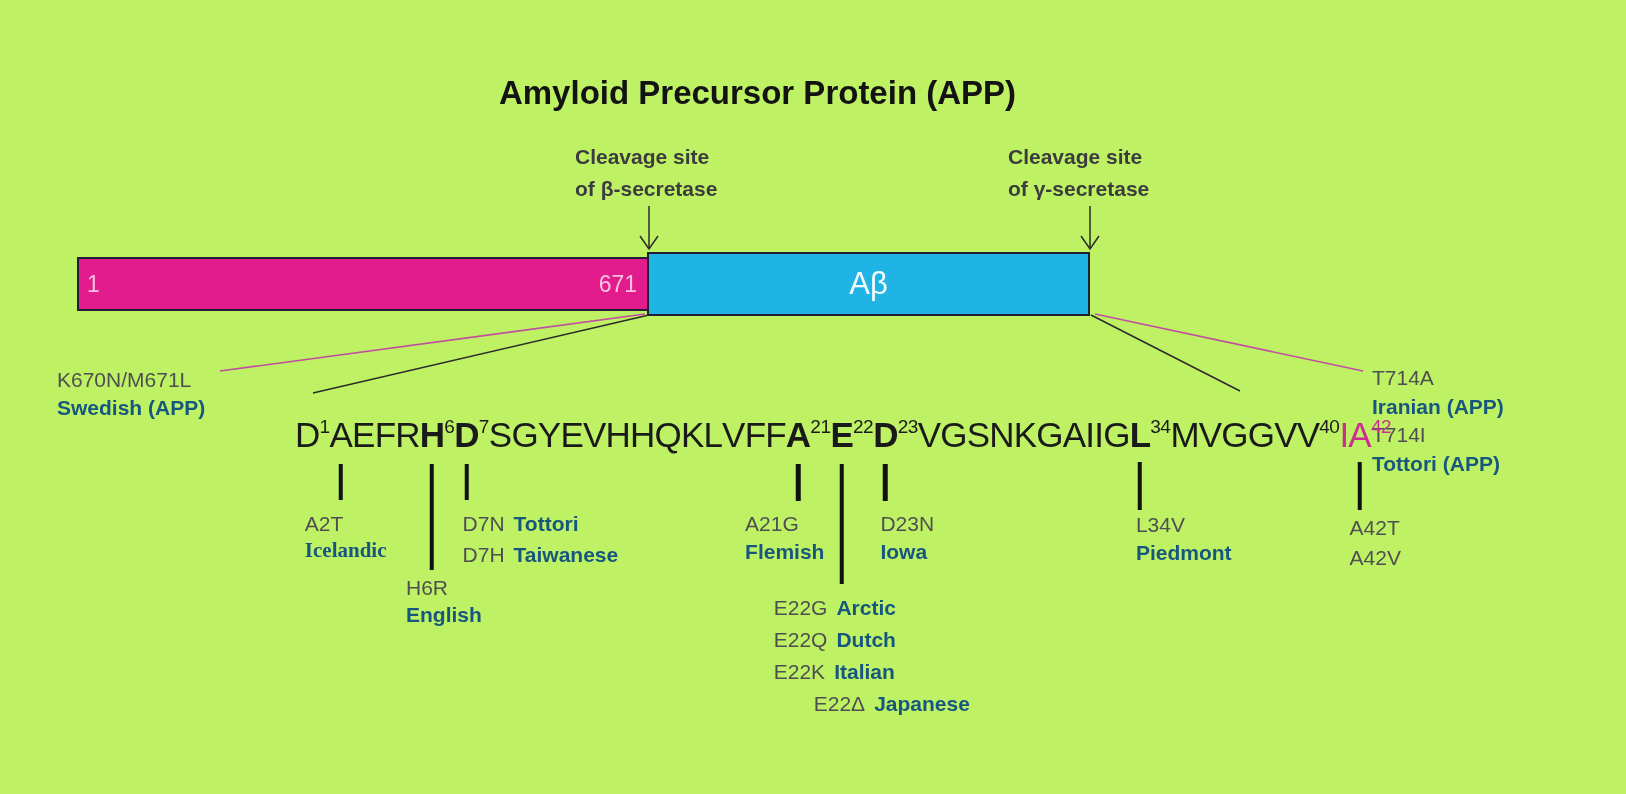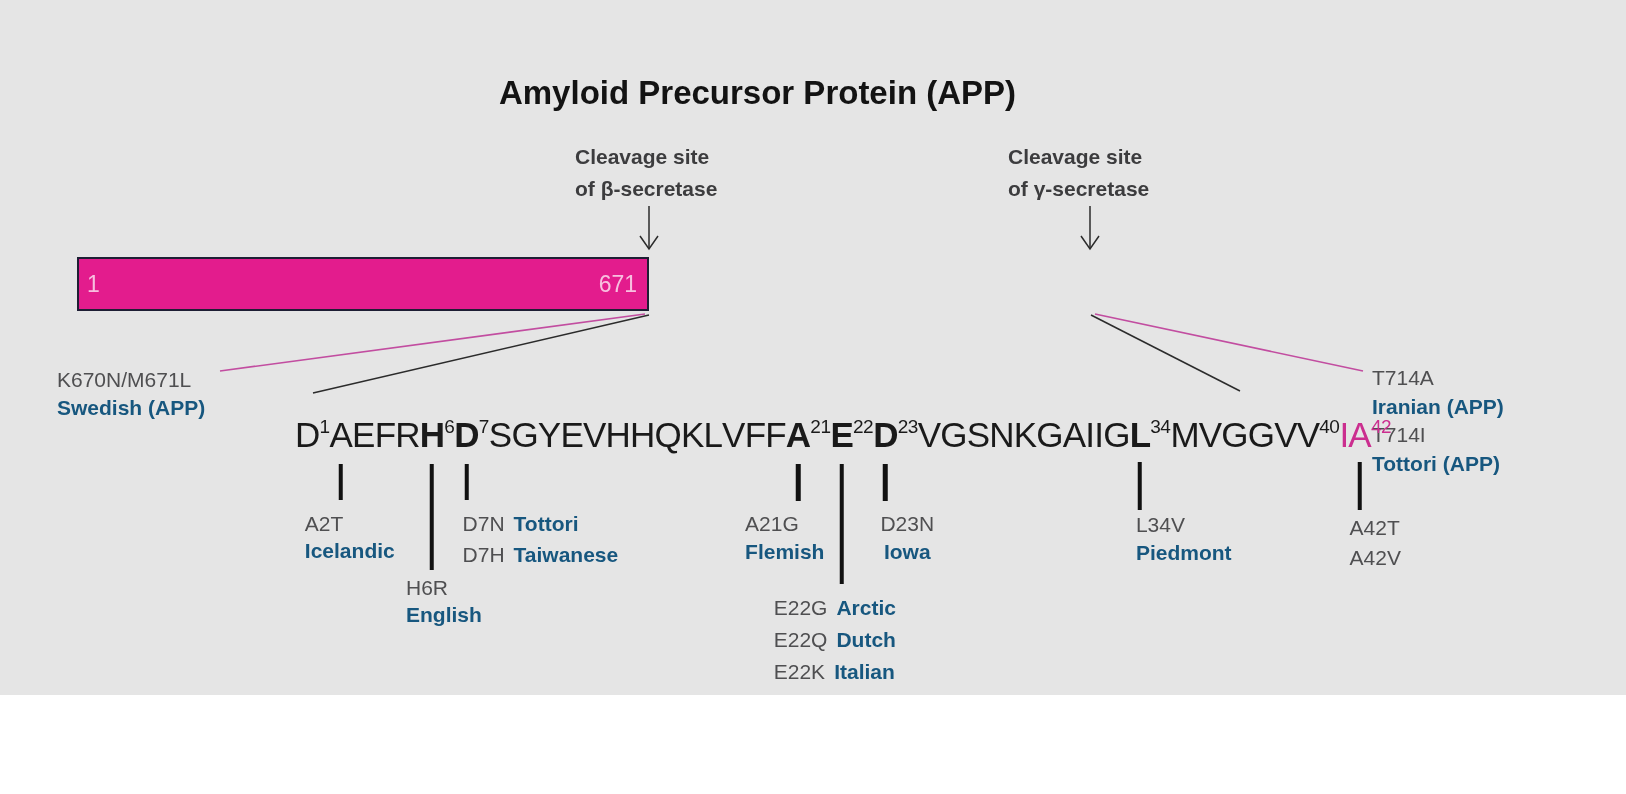--- a/index.html
+++ b/index.html
@@ -1,16 +1,16 @@
 <!DOCTYPE html>
 <html><head>
 <meta charset="utf-8">
 <style>
   html,body{margin:0;padding:0;background:#fff}
-  .canvas{position:relative;width:1626px;height:695px;background:#e5e5e5;overflow:hidden;
+  .canvas{position:relative;width:1626px;height:794px;background:#bef264;overflow:hidden;
           font-family:"Liberation Sans","DejaVu Sans",sans-serif;}
   .title{position:absolute;left:0;top:74px;width:1515px;margin:0;text-align:center;
          font-size:33px;font-weight:700;color:#131313}
   .cleave{position:absolute;font-size:21px;color:#3c3c3e;line-height:32px;font-weight:700}
   #cleave-beta{left:575px;top:141px}
   #cleave-gamma{left:1008px;top:141px}
   .seg{position:absolute;box-sizing:border-box;border:2px solid #1e1e34}
   .seg.m{top:257px;height:54px;background:#e31c8d;z-index:1}
   .seg.c{top:252px;height:64px;background:#20b4e4;z-index:2}
   #seg-left{left:77px;width:572px}
@@ -54,20 +54,23 @@
   <div class="cleave" id="cleave-gamma">
     <div>Cleavage site</div>
     <div>of γ-secretase</div>
   </div>
 
   <div class="seg m" id="seg-left">
     <span class="num l">1</span>
     <span class="num r">671</span>
   </div>
 
+  <div class="seg c" id="seg-mid">
+    <div class="ab">Aβ</div>
+  </div>
 
 
   <svg class="overlay" width="1626" height="794" viewBox="0 0 1626 794">
 
     <g stroke="#2b2b2b" stroke-width="1.5" fill="none">
       <line x1="649" y1="206" x2="649" y2="248"></line>
       <polyline points="640,236 649,249 658,236"></polyline>
     </g>
 
     <g stroke="#2b2b2b" stroke-width="1.5" fill="none">
@@ -87,36 +90,36 @@
 
   <div class="flank" id="flank-right">
     <span class="code">T714A</span>
     <span class="name">Iranian (APP)</span>
     <span class="code">T714I</span>
     <span class="name">Tottori (APP)</span>
   </div>
 
   <div id="seq"><span class="ltr">D</span><span class="sup">1</span><span class="ltr">A<span class="tick" style="top: 50px; height: 36px;"></span><span class="mutlab" style="top: 96px; left: calc(50% - 36px);">
           <span class="row" style="line-height: 27px;"><span class="code">A2T</span></span>
-          <span class="row" style="line-height: 27px;"><span class="name">Icelandic</span></span>
+          <span class="row" style="line-height: 27px; font-family: Liberation Serif, serif;"><span class="name">Icelandic</span></span>
         </span></span><span class="ltr">E</span><span class="ltr">F</span><span class="ltr">R</span><span class="ltr b">H<span class="tick" style="top: 50px; height: 106px;"></span><span class="mutlab" style="top: 160px; left: calc(50% - 26px);">
           <span class="row" style="line-height: 27px;"><span class="code">H6R</span></span>
           <span class="row" style="line-height: 27px;"><span class="name">English</span></span>
         </span></span><span class="sup">6</span><span class="ltr b">D<span class="tick" style="top: 50px; height: 36px;"></span><span class="mutlab" style="top: 94px; left: calc(50% - 4px);">
           <span class="row" style="line-height: 31px;"><span class="code">D7N</span><span class="name">Tottori</span></span>
           <span class="row" style="line-height: 31px;"><span class="code">D7H</span><span class="name">Taiwanese</span></span>
         </span></span><span class="sup">7</span><span class="ltr">S</span><span class="ltr">G</span><span class="ltr">Y</span><span class="ltr">E</span><span class="ltr">V</span><span class="ltr">H</span><span class="ltr">H</span><span class="ltr">Q</span><span class="ltr">K</span><span class="ltr">L</span><span class="ltr">V</span><span class="ltr">F</span><span class="ltr">F</span><span class="ltr b">A<span class="tick" style="top: 50px; height: 37px;"></span><span class="mutlab" style="top: 96px; left: calc(50% - 53px);">
           <span class="row" style="line-height: 28px;"><span class="code">A21G</span></span>
           <span class="row" style="line-height: 28px;"><span class="name">Flemish</span></span>
         </span></span><span class="sup">21</span><span class="ltr b">E<span class="tick" style="top: 50px; height: 120px;"></span><span class="mutlab" style="top: 178px; left: calc(50% - 68px);">
           <span class="row" style="line-height: 32px;"><span class="code">E22G</span><span class="name">Arctic</span></span>
           <span class="row" style="line-height: 32px;"><span class="code">E22Q</span><span class="name">Dutch</span></span>
           <span class="row" style="line-height: 32px;"><span class="code">E22K</span><span class="name">Italian</span></span>
           <span class="row" style="line-height: 32px; margin-left: 40px;"><span class="code">E22Δ</span><span class="name">Japanese</span></span>
-        </span></span><span class="sup">22</span><span class="ltr b">D<span class="tick" style="top: 50px; height: 37px;"></span><span class="mutlab" style="top: 96px; left: calc(50% - 5px); text-align: center;">
+        </span></span><span class="sup">22</span><span class="ltr b">D<span class="tick" style="top: 50px; height: 37px;"></span><span class="mutlab" style="top: 96px; left: calc(50% - 5px);">
           <span class="row" style="line-height: 28px;"><span class="code">D23N</span></span>
           <span class="row" style="line-height: 28px;"><span class="name">Iowa</span></span>
         </span></span><span class="sup">23</span><span class="ltr">V</span><span class="ltr">G</span><span class="ltr">S</span><span class="ltr">N</span><span class="ltr">K</span><span class="ltr">G</span><span class="ltr">A</span><span class="ltr">I</span><span class="ltr">I</span><span class="ltr">G</span><span class="ltr b">L<span class="tick" style="top: 48px; height: 48px;"></span><span class="mutlab" style="top: 97px; left: calc(50% - 4px);">
           <span class="row" style="line-height: 28px;"><span class="code">L34V</span></span>
           <span class="row" style="line-height: 28px;"><span class="name">Piedmont</span></span>
         </span></span><span class="sup">34</span><span class="ltr">M</span><span class="ltr">V</span><span class="ltr">G</span><span class="ltr">G</span><span class="ltr">V</span><span class="ltr">V</span><span class="sup">40</span><span class="ltr mg">I</span><span class="ltr mg">A<span class="tick" style="top: 48px; height: 48px;"></span><span class="mutlab" style="top: 99px; left: calc(50% - 10px);">
           <span class="row" style="line-height: 30px;"><span class="code">A42T</span></span>
           <span class="row" style="line-height: 30px; text-align: right;"><span class="code">A42V</span></span>
         </span></span><span class="sup mg">42</span></div>
 

